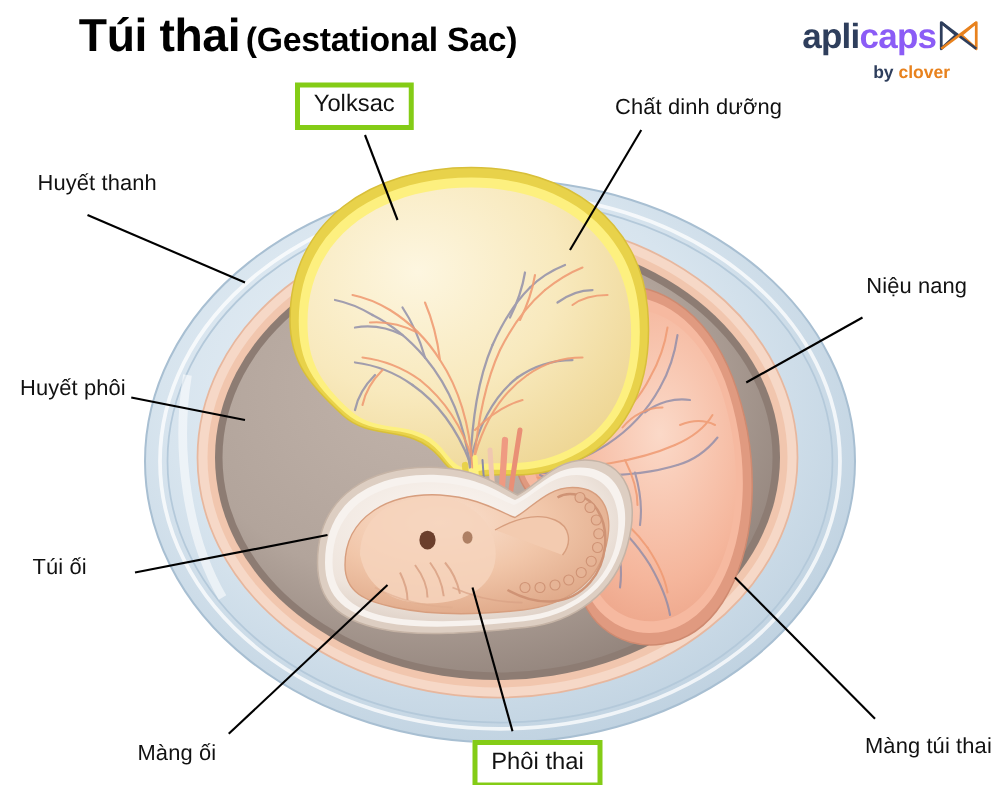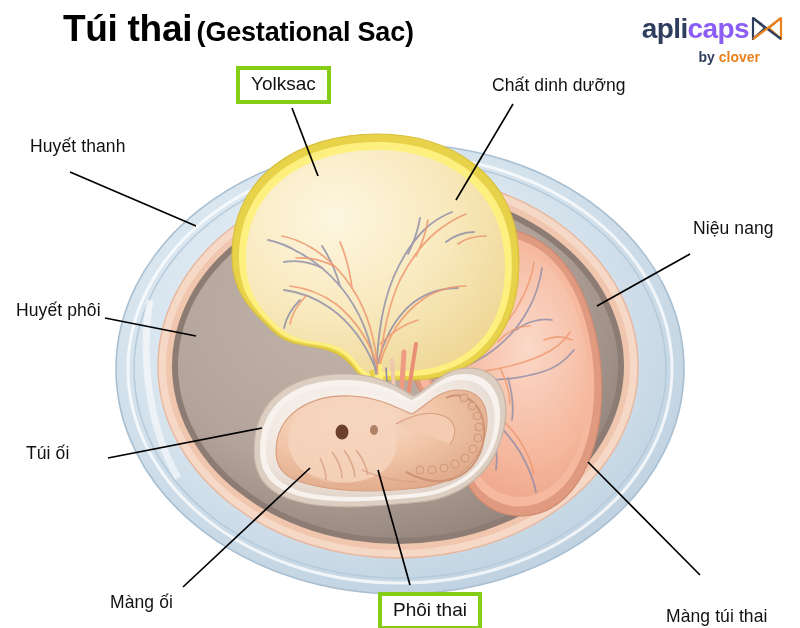--- a/index.html
+++ b/index.html
@@ -372,13 +372,13 @@
 <div class="label" style="left:16px; top:300px;">Huyết phôi</div>
 
 <div class="label" style="left:693px; top:218px;">Niệu nang</div>
 
 <div class="label" style="left:26px; top:443px;">Túi ối</div>
 
 <div class="label" style="left:110px; top:592px;">Màng ối</div>
 
 <div class="label-boxed" style="left:378px; top:592px;">Phôi thai</div>
 
-<div class="label" style="left:666px; top:586px;margin-top:20px;">Màng túi thai</div>
+<div class="label" style="left:692px; top:586px;">Màng túi thai</div>
 
 </body></html>

